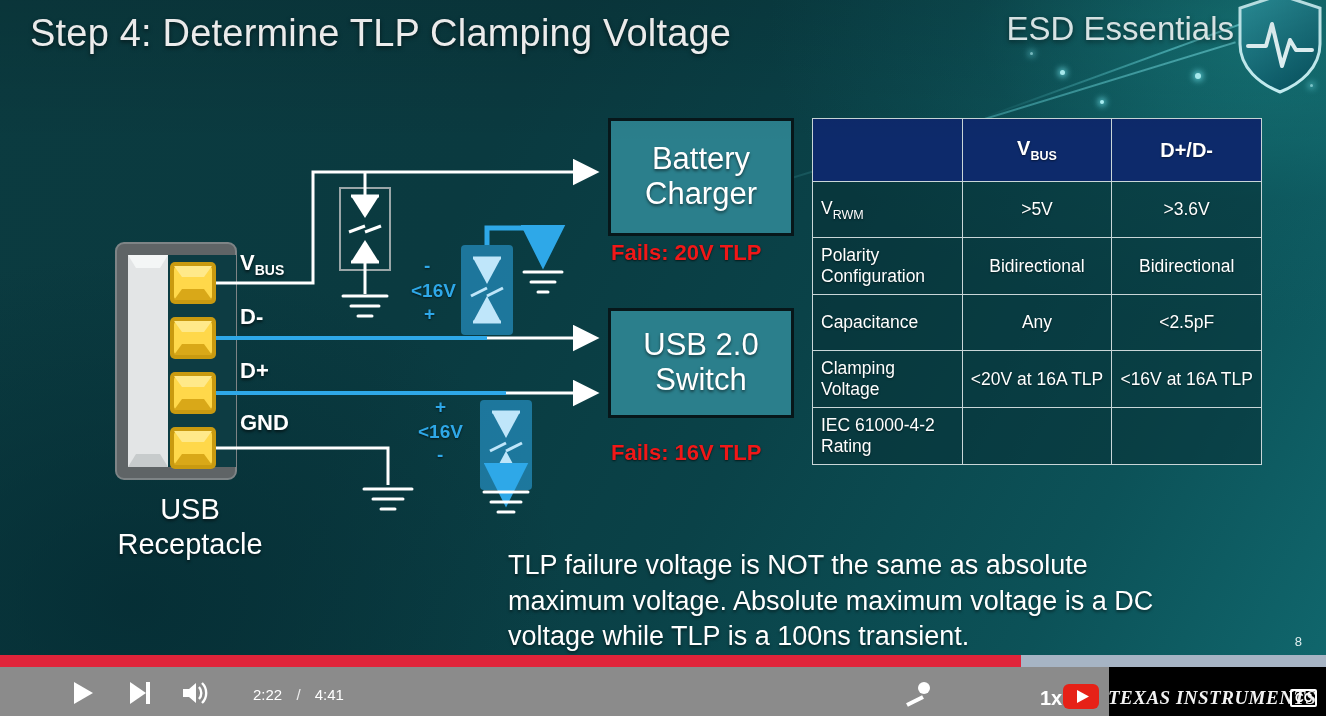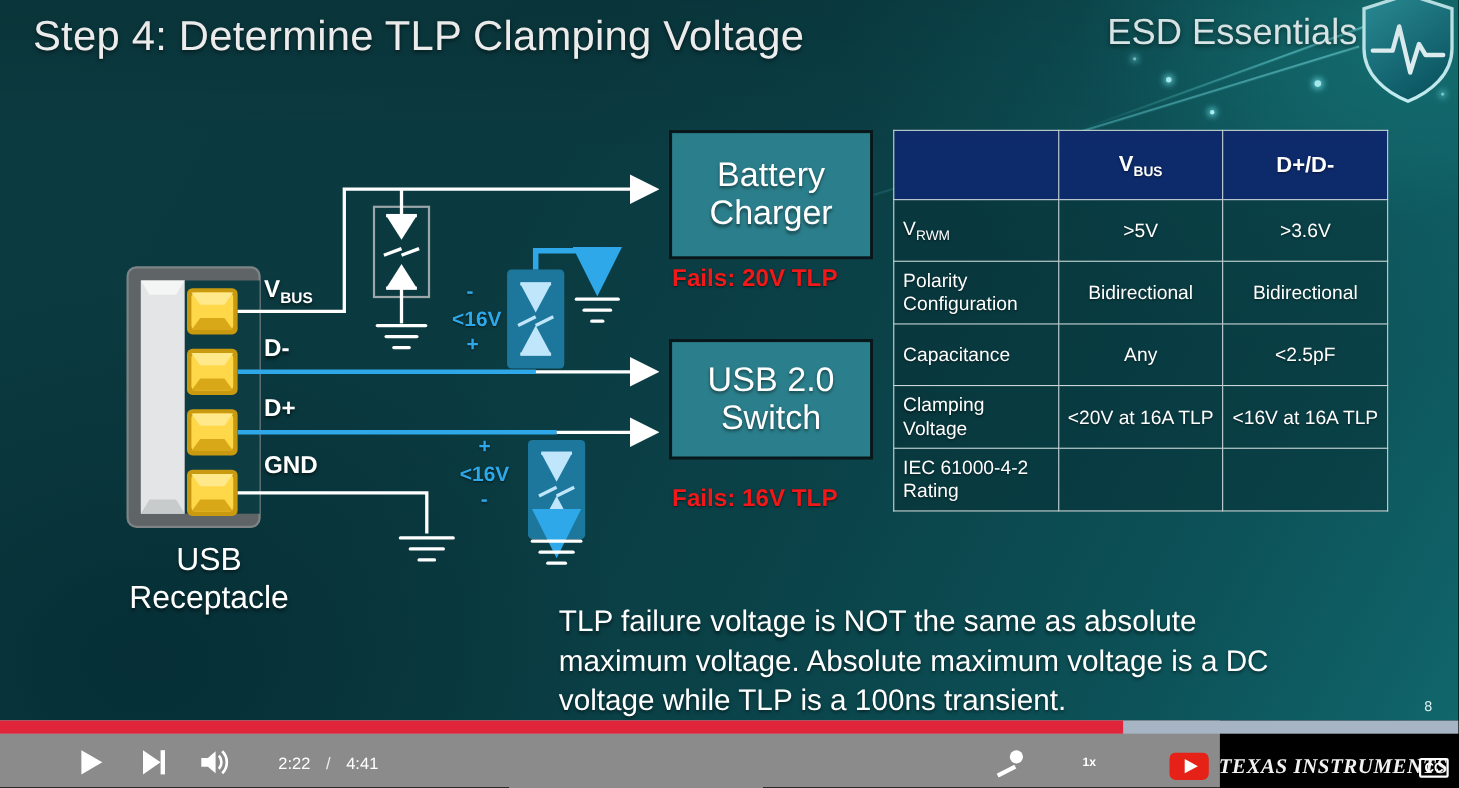--- a/index.html
+++ b/index.html
@@ -76,21 +76,21 @@
   #pageno{position:absolute;right:24px;top:634px;color:#dfeff0;font-size:13px;}
 
   
   #player{position:absolute;left:0;top:655px;width:1109px;height:61px;background:#8b8b8b;}
   #progressrow{position:absolute;left:0;top:0;width:1326px;height:12px;background:#a6b4c4;}
   #progressfill{position:absolute;left:0;top:0;height:12px;background:#e0243a;}
   #ctrls{position:absolute;left:0;top:12px;width:1326px;height:49px;}
   .ctrl{position:absolute;top:14px;fill:#fff;}
   #timecode{position:absolute;left:253px;top:19px;color:#fff;font-size:15px;white-space:nowrap;}
   #timecode .sep{opacity:.85;padding:0 10px;}
-  #speed{position:absolute;left:984px;top:20px;color:#fff;font-size:11px;font-weight:bold;}
+  #speed{position:absolute;left:1040px;top:20px;color:#fff;font-size:20px;font-weight:bold;}
   #ytlogo{position:absolute;left:1063px;top:17px;width:36px;height:25px;}
   #ytlogo .body{fill:#e62117;}
   #ytlogo .tri{fill:#fff;}
   #ti{position:absolute;left:1108px;top:20px;color:#fff;font-size:19px;font-weight:bold;
       font-family:"Liberation Serif",serif;letter-spacing:.5px;white-space:nowrap;opacity:.95;font-style:italic;}
   #ccbox{position:absolute;left:1290px;top:22px;color:#fff;font-size:12px;font-weight:bold;
       border:2px solid #fff;border-radius:2px;padding:0 3px;}
 </style>
 </head>
 <body>

